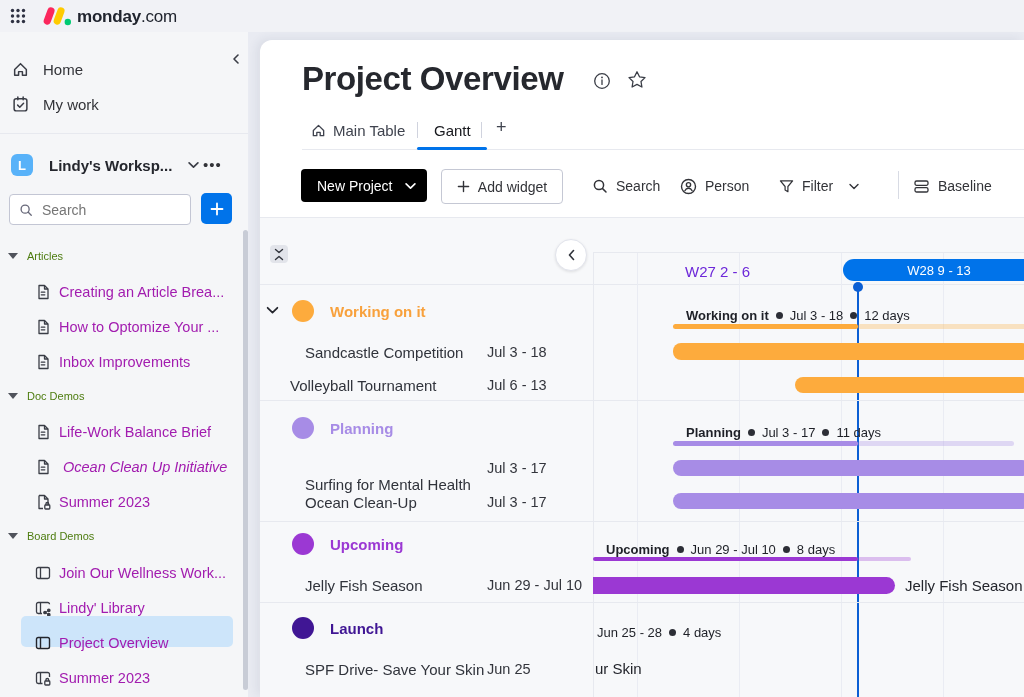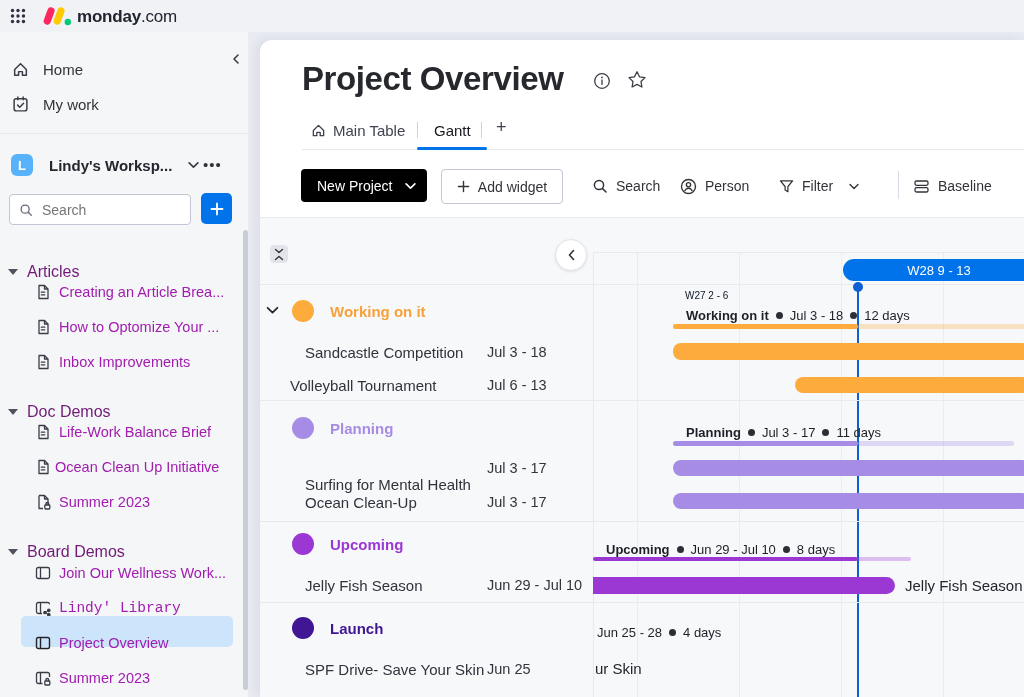--- a/index.html
+++ b/index.html
@@ -7,21 +7,21 @@
   .page{position:relative;width:1024px;height:697px;overflow:hidden;background:#e9ebf2;}
   .abs{position:absolute;}
   svg{display:block;}
   
   .topbar{left:0;top:0;width:1024px;height:32px;background:#f1f2f6;}
   .logo-text{font-size:17px;color:#20242e;letter-spacing:-0.2px;}
   .logo-text .bold{font-weight:700;}
   
   .sidebar{left:0;top:32px;width:248px;height:665px;background:#f5f6f8;}
   .srow{position:absolute;display:flex;align-items:center;color:#323338;font-size:15px;}
-  .ssec{font-size:16px;color:#701a75;margin-top:16px;}
+  .ssec{font-size:11px;color:#4d7c0f;}
   .sitem{font-size:14.5px;color:#a21caf;}
   .tri{width:0;height:0;border-left:5px solid transparent;border-right:5px solid transparent;border-top:6px solid #50535c;}
   .avatar{width:22px;height:22px;border-radius:6px;color:#fff;font-size:13px;font-weight:700;display:flex;align-items:center;justify-content:center;}
   .ws-name{font-weight:700;font-size:15px;color:#24262d;}
   .search-box{display:flex;align-items:center;background:#fff;border:1px solid #c3c6d4;border-radius:4px;}
   .search-box input{border:none;outline:none;background:transparent;font-size:14px;color:#676879;width:120px;font-family:inherit;}
   .plusbtn{border-radius:5px;display:flex;align-items:center;justify-content:center;}
   .sel-bg{border-radius:5px;}
   .scrollbar{width:5px;border-radius:3px;background:#c8ccd6;}
   
@@ -40,21 +40,21 @@
   .gantt-bg{background:#f7f8fa;}
   .gtitle{font-size:15px;font-weight:600;}
   .gtask{font-size:15px;color:#30333b;}
   .gdate{font-size:14.5px;color:#33353c;}
   .gcircle{width:22px;height:22px;border-radius:50%;}
   .bar{position:absolute;border-radius:8px;}
   .thin{position:absolute;border-radius:3px;}
   .glabel{position:absolute;height:18px;display:flex;align-items:center;font-size:13px;color:#1e2027;white-space:nowrap;}
   .glabel .b{font-weight:700;}
   .sep-dot{width:7px;height:7px;border-radius:50%;background:#2c2e36;display:inline-block;margin:0 7px;}
-  .wklabel{font-size:10px;color:#0f172a;margin-top:27px;}
+  .wklabel{font-size:15px;color:#6d28d9;}
   .wkpill{position:absolute;border-radius:11px;color:#fff;font-size:13px;display:flex;align-items:center;justify-content:center;font-weight:500;}
   .roundbtn{width:30px;height:30px;border-radius:50%;background:#fff;border:1px solid #e2e4ec;box-shadow:0 1px 3px rgba(0,0,0,0.1);display:flex;align-items:center;justify-content:center;}
   .sqbtn{width:18px;height:18px;border-radius:4px;background:#e2e4ea;display:flex;align-items:center;justify-content:center;}
   .barlabel{position:absolute;font-size:15px;color:#23252c;white-space:nowrap;}
 </style>
 </head>
 <body>
 
 <div class="page">
 
@@ -162,21 +162,21 @@
       <span>Doc Demos</span>
     </div>
     <div class="srow sitem" style="left:35px;top:389px;height:22px;gap:8px;">
       <svg width="16" height="16" viewBox="0 0 16 16" fill="none" stroke="#3a3d46" stroke-width="1.3" stroke-linejoin="round">
           <path d="M4 1.5h5.5L13 5v9.5H4z"></path>
           <path d="M9.5 1.5V5H13"></path>
           <path d="M6.3 8.2h3.5M6.3 10.8h3.5" stroke-linecap="round"></path>
         </svg>
       <span>Life-Work Balance Brief</span>
     </div>
-    <div class="srow sitem" style="left:35px;top:424px;height:22px;gap:4px;">
+    <div class="srow sitem" style="left:35px;top:424px;height:22px;gap:12px;font-style:italic;">
       <svg width="16" height="16" viewBox="0 0 16 16" fill="none" stroke="#3a3d46" stroke-width="1.3" stroke-linejoin="round">
           <path d="M4 1.5h5.5L13 5v9.5H4z"></path>
           <path d="M9.5 1.5V5H13"></path>
           <path d="M6.3 8.2h3.5M6.3 10.8h3.5" stroke-linecap="round"></path>
         </svg>
       <span>Ocean Clean Up Initiative</span>
     </div>
     <div class="srow sitem" style="left:35px;top:459px;height:22px;gap:8px;">
       <svg width="16" height="16" viewBox="0 0 16 16" fill="none" stroke="#3a3d46" stroke-width="1.3" stroke-linejoin="round">
           <path d="M4 1.5h5.5L13 5v6M4 1.5v13h4"></path>
@@ -191,21 +191,21 @@
       <span class="tri"></span>
       <span>Board Demos</span>
     </div>
     <div class="srow sitem" style="left:35px;top:530px;height:22px;gap:8px;">
       <svg width="16" height="16" viewBox="0 0 16 16" fill="none" stroke="#3a3d46" stroke-width="1.3" stroke-linejoin="round">
           <rect x="1.5" y="2.5" width="13" height="11" rx="1.8"></rect>
           <path d="M5.5 2.5v11"></path>
         </svg>
       <span>Join Our Wellness Work...</span>
     </div>
-    <div class="srow sitem" style="left:35px;top:565px;height:22px;gap:8px;font-family:Liberation Mono, monospace;">
+    <div class="srow sitem" style="left:35px;top:565px;height:22px;gap:8px;">
       <svg width="16" height="16" viewBox="0 0 16 16" fill="none" stroke="#3a3d46" stroke-width="1.3" stroke-linejoin="round">
           <path d="M14.5 4.3V4.3a1.8 1.8 0 00-1.8-1.8H3.3a1.8 1.8 0 00-1.8 1.8v7.4a1.8 1.8 0 001.8 1.8H7"></path>
           <path d="M5.5 2.5v11"></path>
           <circle cx="10" cy="12.5" r="1.2" fill="#3a3d46"></circle>
           <circle cx="13.8" cy="10.3" r="1.2" fill="#3a3d46"></circle>
           <circle cx="13.8" cy="14.7" r="1.2" fill="#3a3d46"></circle>
           <path d="M11 12l2-1.2M11 13l2 1.2" stroke-width="0.9"></path>
         </svg>
       <span>Lindy' Library</span>
     </div>

